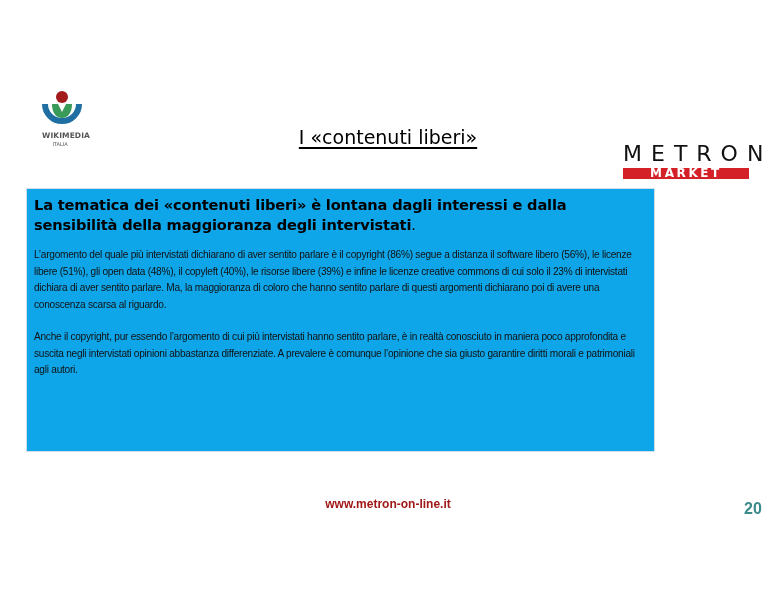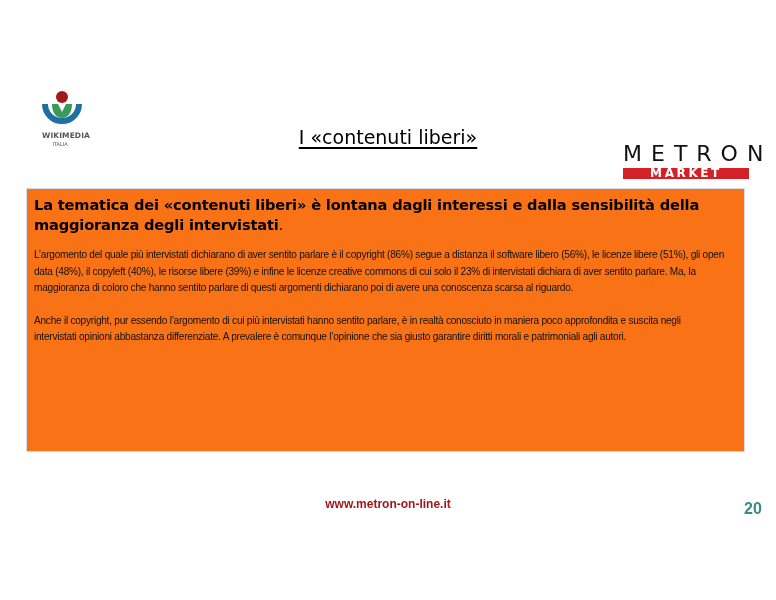--- a/index.html
+++ b/index.html
@@ -6,21 +6,21 @@
   body { width:776px; height:600px; position:relative; overflow:hidden; font-family:"Liberation Sans", sans-serif; }
   .logo-wm { position:absolute; left:34px; top:90px; width:56px; height:62px; }
   .logo-wm svg { display:block; margin:0 auto; }
   .wm-name { position:absolute; left:30px; top:131px; width:60px; text-align:right; font-family:"DejaVu Sans", sans-serif; font-weight:bold; font-size:7.5px; color:#555; letter-spacing:0.1px; }
   .wm-sub { position:absolute; left:30px; top:141px; width:60px; text-align:center; font-family:"DejaVu Sans", sans-serif; font-size:5px; color:#555; }
   .metron { position:absolute; left:623px; top:98px; width:130px;margin-top:45px; }
   .metron-word { font-family:"DejaVu Sans", sans-serif; font-size:22px; letter-spacing:9px; color:#111; line-height:22px; font-weight:normal; }
   .metron-bar { margin-top:3px; width:126px; height:11px; background:#d42027; color:#fff; font-family:"DejaVu Sans", sans-serif; font-weight:bold; font-size:12px; letter-spacing:2.6px; text-align:center; line-height:11px; }
   .title { position:absolute; left:0; width:776px; top:126px; text-align:center; font-family:"DejaVu Sans", sans-serif; font-size:19px; color:#000; }
   .title span { text-decoration:underline; text-underline-offset:3px; text-decoration-thickness:2px;text-align:center; }
-  .box { position:absolute; left:26px; top:188px; width:719px; height:264px; background:#f97316; border:1px solid #d2dde9; box-sizing:border-box; padding:6px 7px; }
+  .box { position:absolute; left:26px; top:188px; width:629px; height:264px; background:#0ea5e9; border:1px solid #d2dde9; box-sizing:border-box; padding:6px 7px; }
   .headline { font-family:"DejaVu Sans", sans-serif; font-weight:bold; font-size:14.6px; line-height:20px; color:#000; margin:0 0 12px 0; letter-spacing:-0.15px; }
   .headline .dot { font-weight:normal; }
   .para { font-family:Liberation Sans, sans-serif; font-size:10.1px; line-height:16.5px; color:#111; margin:0 12px 16px 0; letter-spacing:-0.25px; }
   .footer-url { position:absolute; left:0; width:776px; top:497px; text-align:center; font-family:"Liberation Sans", sans-serif; font-weight:bold; font-size:12px; color:#a01818; }
   .page-num { position:absolute; left:744px; top:500px; font-family:"Liberation Sans", sans-serif; font-weight:bold; font-size:16px; color:#3a8a8c; }
 </style>
 </head>
 <body>
 
 <div class="logo-wm">

